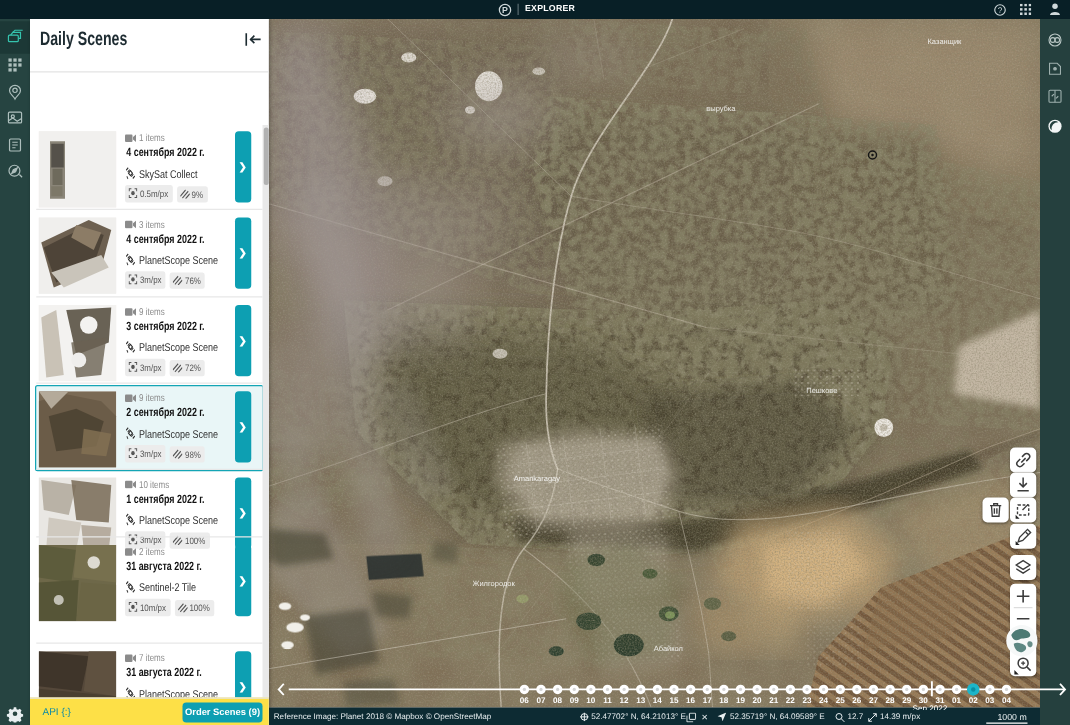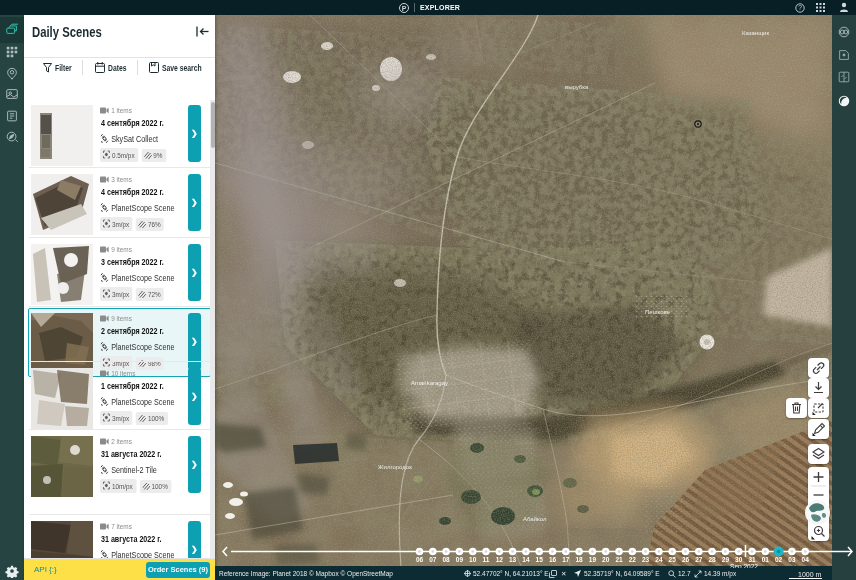--- a/index.html
+++ b/index.html
@@ -348,42 +348,20 @@
 <div id="panel">
 <div id="ptitle">Daily Scenes</div>
 <svg id="collapse" viewBox="0 0 13 11">
         <g stroke="#1d2b31" stroke-width="1.3" fill="none">
           <path d="M1 0.5 V10.5"></path>
           <path d="M4.5 5.5 H12.5"></path>
           <path d="M7.5 2.5 L4.5 5.5 L7.5 8.5"></path>
         </g>
       </svg>
 <div id="hdrline"></div>
-<div id="btnrow">
- <svg style="position:absolute;left:19px;top:6px" width="9" height="10" viewBox="0 0 9 10">
-          <path d="M0.5 0.5 H8.5 L5.5 4.5 V9 L3.5 7.8 V4.5 Z" fill="none" stroke="#1d2b31" stroke-width="1"></path>
-        </svg>
- <div class="btnitem" style="left:31px">Filter</div>
- <div class="vsep" style="left:58px"></div>
- <svg style="position:absolute;left:71px;top:5px" width="10" height="11" viewBox="0 0 10 11">
-          <g fill="none" stroke="#1d2b31" stroke-width="1">
-            <rect x="0.5" y="1.5" width="9" height="9" rx="1"></rect>
-            <path d="M0.5 4.2 H9.5 M2.8 0 V2.6 M7.2 0 V2.6"></path>
-          </g>
-        </svg>
- <div class="btnitem" style="left:84px">Dates</div>
- <div class="vsep" style="left:113px"></div>
- <svg style="position:absolute;left:125px;top:5px" width="10" height="11" viewBox="0 0 10 11">
-          <g fill="none" stroke="#1d2b31" stroke-width="1">
-            <rect x="0.5" y="0.5" width="9" height="10" rx="1"></rect>
-            <path d="M2.5 0.5 V4 L4.2 2.8 L6 4 V0.5"></path>
-          </g>
-        </svg>
- <div class="btnitem" style="left:138px">Save search</div>
-</div>
 <div id="list">
         <div class="card" style="top:0px">
           <svg class="thumbbox" width="62" height="61" style="left:7px">
             <rect width="62" height="61" fill="#f1f0ee"></rect>
             <rect x="9" y="8" width="12" height="46" fill="#8a8578"></rect>
             <rect x="10" y="10" width="10" height="19" fill="#55514a"></rect>
             <rect x="11" y="30" width="8" height="13" fill="#6e6a5c"></rect>
             <rect x="10" y="44" width="9" height="8" fill="#7d7868"></rect>
           </svg>
           <div class="items"><svg width="11" height="8" viewBox="0 0 11 8" style="vertical-align:-1px;margin-right:3px">
@@ -512,21 +490,21 @@
                   <circle cx="4.5" cy="4.5" r="1.2" fill="#555"></circle>
                 </g>
               </svg>3m/px</span><span class="chip"><svg width="9" height="8" viewBox="0 0 9 8" style="vertical-align:-1px;margin-right:2px">
                 <g stroke="#555" stroke-width="1" fill="none">
                   <path d="M0 6 L5 1 M2 7.5 L7.5 2 M5 8 L9 4"></path>
                 </g>
               </svg>98%</span></div>
           <div class="gobtn">❯</div>
           <div class="cardsep" style="top:-2px"></div>
         </div>
-        <div class="card" style="top:263px">
+        <div class="card" style="top:277px">
           <svg class="thumbbox" width="62" height="61" style="left:7px">
             <rect width="62" height="61" fill="#e9e7e3"></rect>
             <polygon points="2,2 30,6 24,30 4,26" fill="#b9b2a6"></polygon>
             <polygon points="26,2 58,6 56,36 30,34" fill="#786a56" opacity=".85"></polygon>
             <polygon points="8,32 34,36 30,58 6,56" fill="#cfc9bf"></polygon>
             <polygon points="34,38 58,40 56,58 36,58" fill="#a99e8d" opacity=".8"></polygon>
           </svg>
           <div class="items"><svg width="11" height="8" viewBox="0 0 11 8" style="vertical-align:-1px;margin-right:3px">
               <g fill="#8b8b8b">
                 <rect x="0" y="1.5" width="7.5" height="6" rx="1"></rect>

